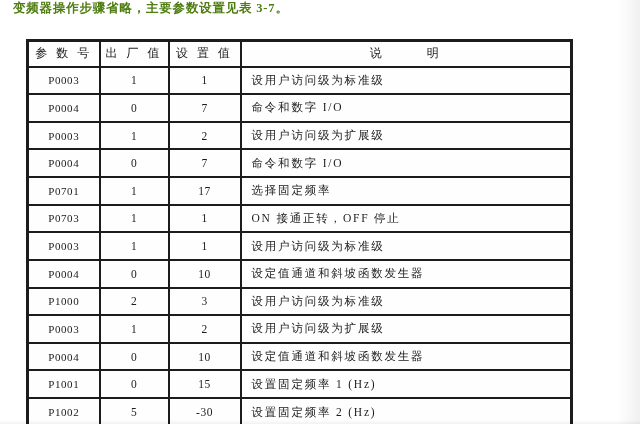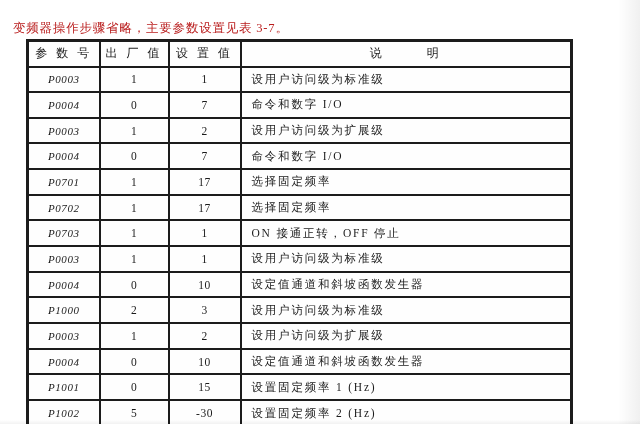--- a/index.html
+++ b/index.html
@@ -22,24 +22,24 @@
     pointer-events: none;
   }
   .bottom-shade {
     position: absolute; left: 0; bottom: 0;
     width: 100%; height: 4px;
     background: linear-gradient(180deg, rgba(0,0,0,0), rgba(0,0,0,0.05));
     pointer-events: none;
   }
   .doc-title {
     position: absolute;
-    left: 13px; top: 20px;
+    left: 13px; top: 0;
     font-size: 12.5px;
-    font-weight: normal;
-    color: #b91c1c;
+    font-weight: bold;
+    color: #4d7c0f;
     letter-spacing: 0.8px;
     white-space: pre;
   }
   table.param-table {
     position: absolute;
     left: 26px; top: 31px;
     width: 544px; height: 389px;
     border-collapse: collapse;
     table-layout: fixed;
     background: #fefefe;
@@ -61,21 +61,20 @@
   }
   td {
     font-size: 11.5px;
     color: #1b1b1b;
     vertical-align: middle;
   }
   td.c-param {
     text-align: center;
     letter-spacing: 0.6px;
     font-size: 11px;
-    font-style: italic;
   }
   td.c-num {
     text-align: center;
     letter-spacing: 0.5px;
   }
   td.c-desc {
     text-align: left;
     padding-left: 10px;
     letter-spacing: 1.8px;
     white-space: nowrap;
@@ -129,26 +128,20 @@
         <td class="c-num">7</td>
         <td class="c-desc">命令和数字 I/O</td>
       </tr>
       <tr>
         <td class="c-param">P0701</td>
         <td class="c-num">1</td>
         <td class="c-num">17</td>
         <td class="c-desc">选择固定频率</td>
       </tr>
       <tr>
-        <td class="c-param">P0702</td>
-        <td class="c-num">1</td>
-        <td class="c-num">17</td>
-        <td class="c-desc">选择固定频率</td>
-      </tr>
-      <tr>
         <td class="c-param">P0703</td>
         <td class="c-num">1</td>
         <td class="c-num">1</td>
         <td class="c-desc">ON 接通正转，OFF 停止</td>
       </tr>
       <tr>
         <td class="c-param">P0003</td>
         <td class="c-num">1</td>
         <td class="c-num">1</td>
         <td class="c-desc">设用户访问级为标准级</td>

